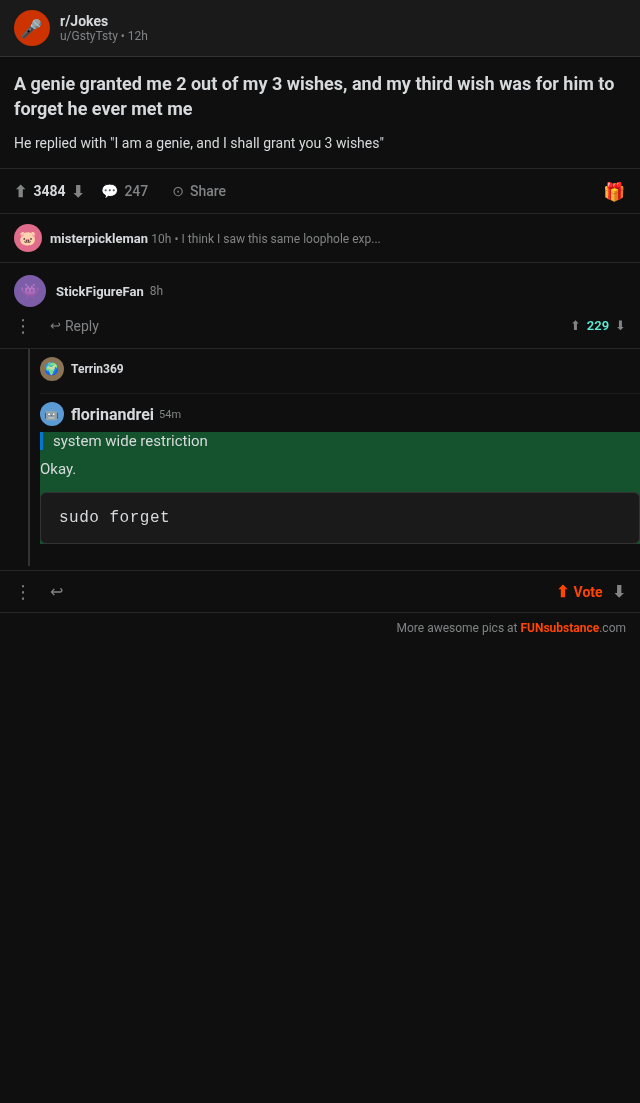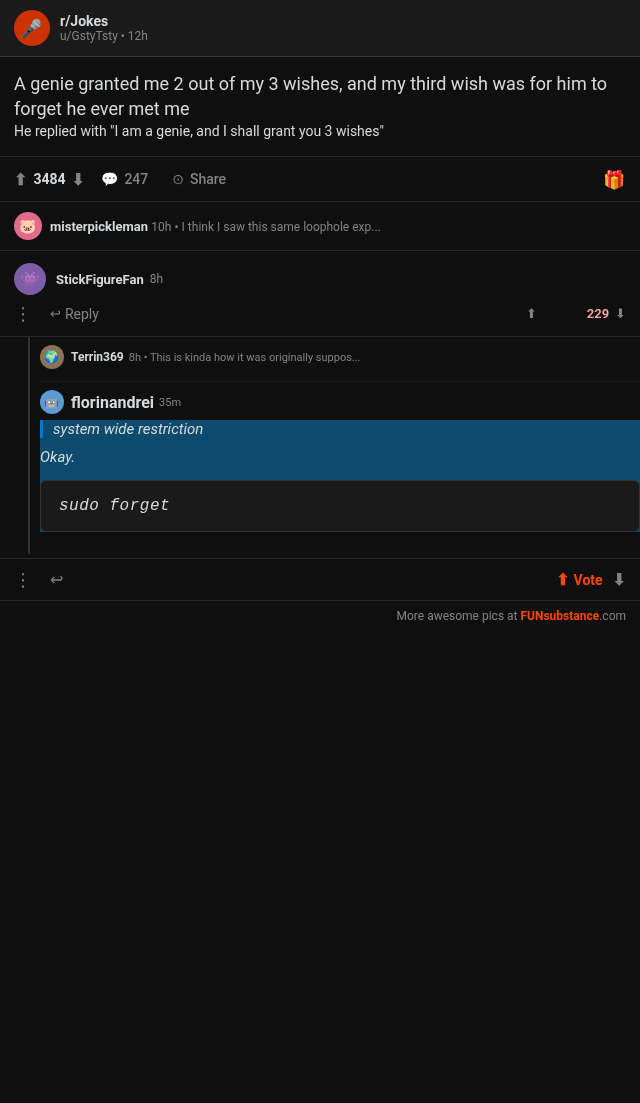--- a/index.html
+++ b/index.html
@@ -47,23 +47,24 @@
       color: #818384;
     }
 
     
     .post-section {
       padding: 14px 14px 0 14px;
       background: #0f0f0f;
     }
     .post-title {
       font-size: 18px;
-      font-weight: 400;
+      font-weight: 700;
       color: #d7dadc;
       line-height: 1.4;
+      margin-bottom: 12px;
     }
     .post-body {
       font-size: 14px;
       color: #d7dadc;
       line-height: 1.5;
       margin-bottom: 14px;
     }
 
     
     .action-bar {
@@ -201,23 +202,22 @@
       font-size: 14px;
       color: #818384;
     }
     .comment-actions .vote-area {
       display: flex;
       align-items: center;
       gap: 6px;
       margin-left: auto;
     }
     .comment-actions .vote-count {
-      color: #fca5a5;
+      color: #5eead4;
       font-weight: 600;
-      margin-left: 44px;
     }
 
     
     .nested-comments {
       margin-left: 14px;
       border-left: 2px solid #272729;
       padding-left: 10px;
     }
     .nested-comment {
       padding: 8px 0;
@@ -237,22 +237,21 @@
     }
     .nested-comment-header .meta {
       font-size: 11px;
       color: #818384;
       margin-left: 5px;
     }
 
     
     .reply-comment {
       padding: 10px 14px;
-      background: #0c4a6e;
-      font-style: italic;
+      background: #14532d;
     }
     .blue-bar-content {
       border-left: 3px solid #0079d3;
       padding-left: 10px;
       margin-bottom: 10px;
     }
     .blue-bar-text {
       font-size: 15px;
       color: #d7dadc;
       font-weight: 400;
@@ -406,32 +405,28 @@
     </div>
   </div>
 </div>
 
 <div class="nested-comments" style="margin-left:28px;padding-left:10px;border-left:2px solid #333;">
 
   <div class="nested-comment" style="padding:8px 0 8px 0;">
     <div class="nested-comment-header">
       <div class="avatar-small avatar-tan" style="width:24px;height:24px;background:#8b7355;border-radius:50%;display:flex;align-items:center;justify-content:center;font-size:12px;margin-right:7px;flex-shrink:0;">🌍</div>
       <span class="name" style="font-weight:700;font-size:12px;">Terrin369</span>
-      <span class="meta" style="font-size:11px;color:#818384;margin-left:5px;">
-        <span>8h</span>
-        <span>• This is kinda how it was originally suppos...</span>
-      </span>
     </div>
   </div>
 
   <div class="nested-comment" style="padding:8px 0;">
     <div class="nested-comment-header" style="margin-bottom:6px;">
       <div class="avatar-small avatar-blue" style="width:24px;height:24px;background:#5b9bd5;border-radius:50%;display:flex;align-items:center;justify-content:center;font-size:12px;margin-right:7px;flex-shrink:0;">🤖</div>
       <span class="name" style="font-weight:700;font-size:16px;">florinandrei</span>
-      <span class="meta" style="font-size:11px;color:#818384;margin-left:5px;">35m</span>
+      <span class="meta" style="font-size:11px;color:#818384;margin-left:5px;">54m</span>
     </div>
 
     <div class="reply-comment" style="padding:0;">
       <div class="blue-bar-content">
         <div class="blue-bar-text">system wide restriction</div>
       </div>
       <div class="okay-text">Okay.</div>
       <div class="code-block">
         <code>sudo forget</code>
       </div>

